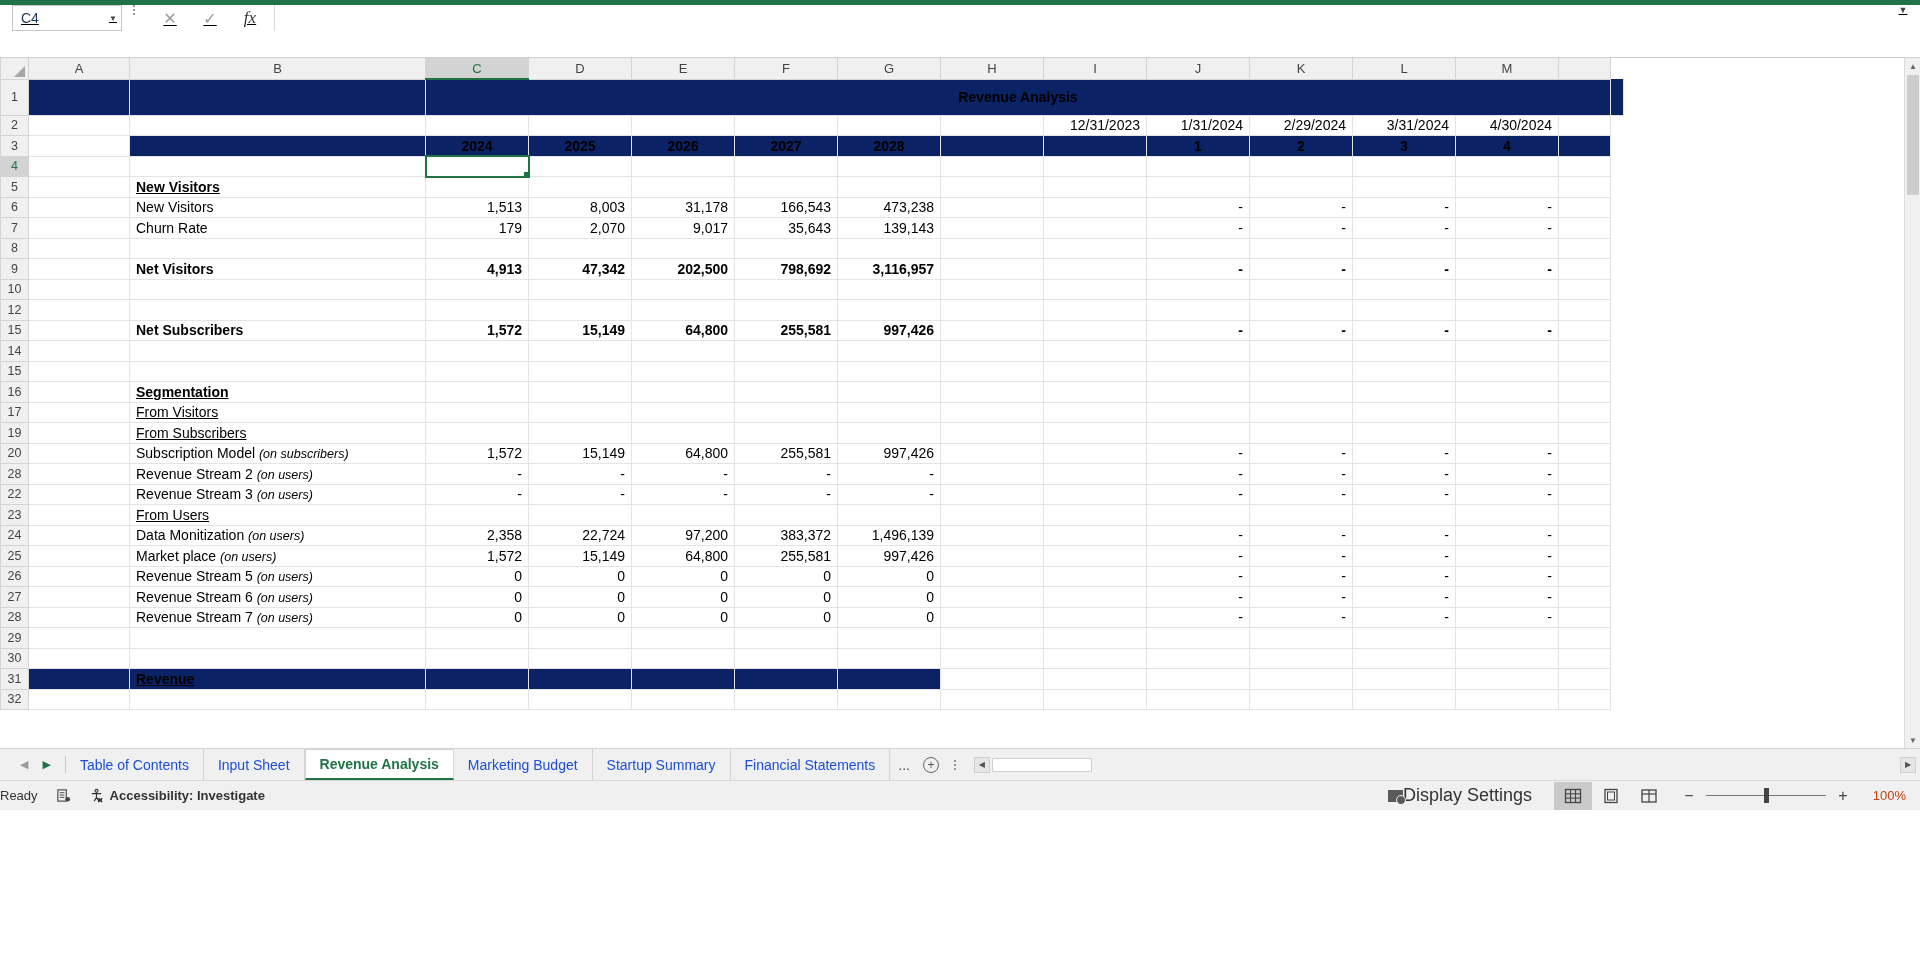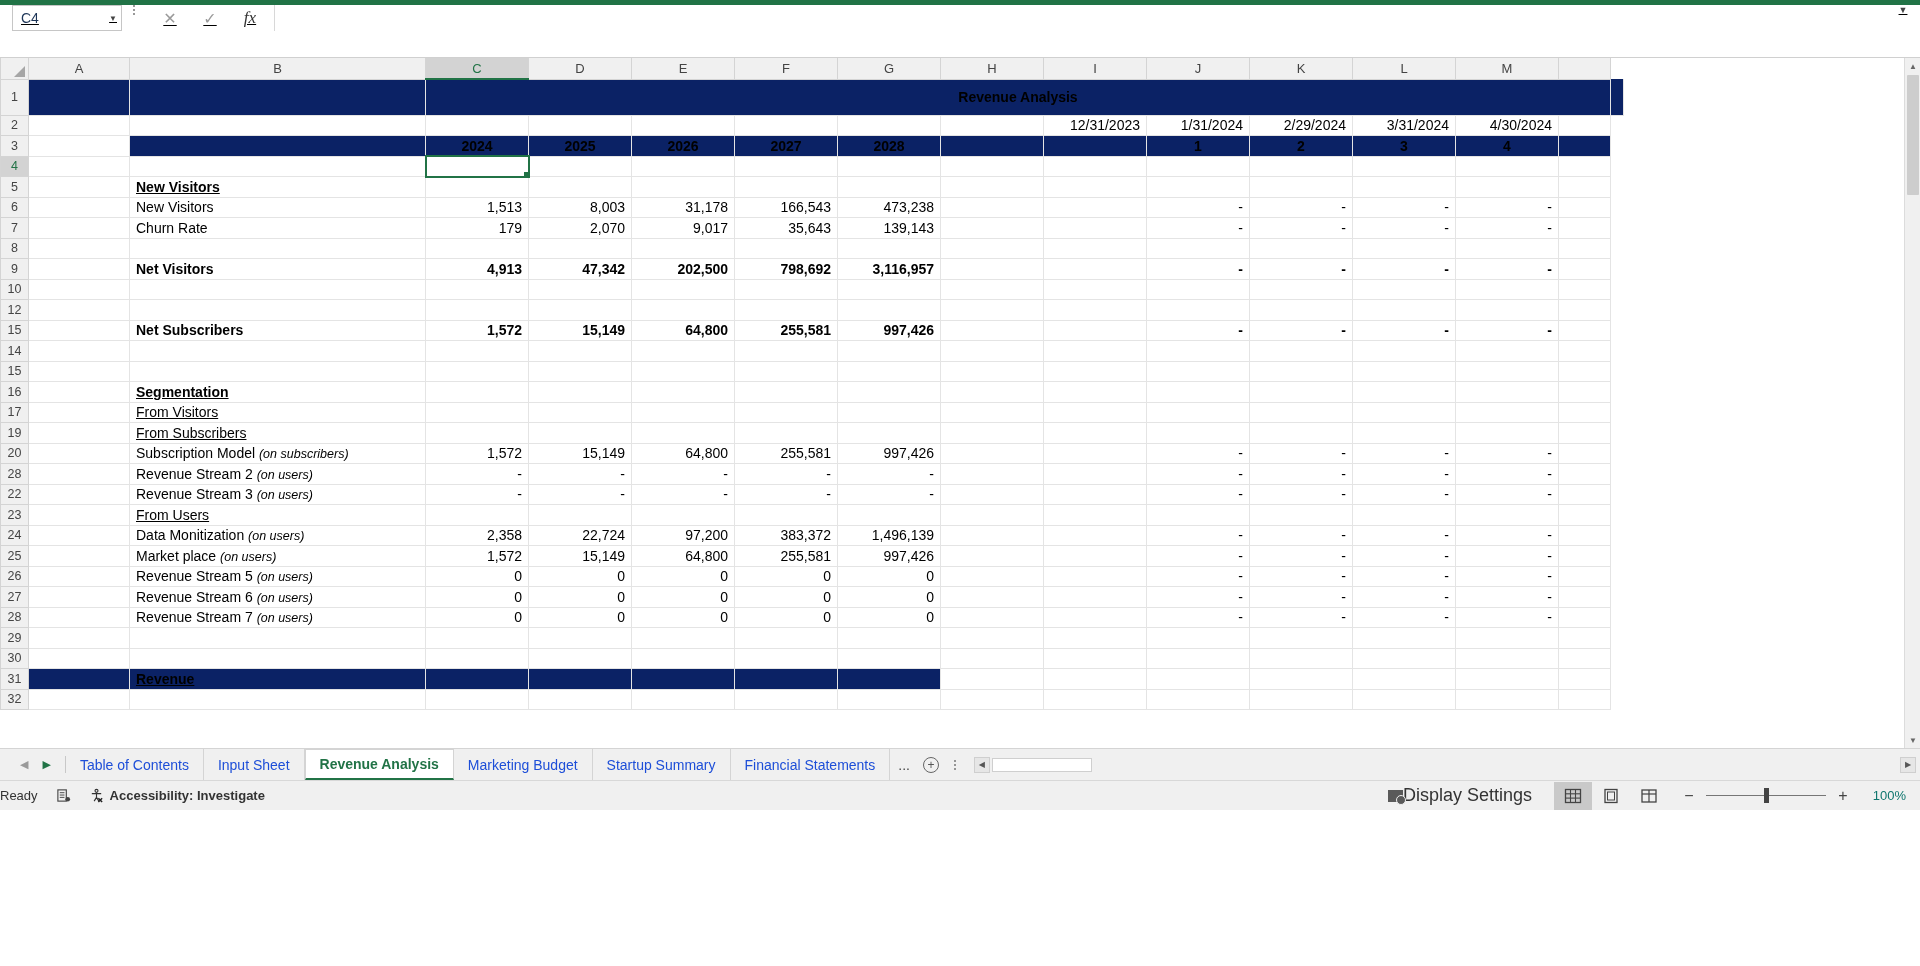--- a/index.html
+++ b/index.html
@@ -182,21 +182,21 @@
   .viewbtn {
     width: 38px; height: 28px; display: flex; align-items: center; justify-content: center;
   }
   .viewbtn.active { background: #c9c9c9; }
   .zoomctl { display: flex; align-items: center; gap: 10px; margin-left: 14px; margin-right: 10px; }
   .zoom-minus, .zoom-plus { font-size: 16px; color: #444; width: 14px; text-align: center; }
   .zoom-track { width: 120px; height: 1px; background: #767676; position: relative; }
   .zoom-thumb {
     position: absolute; left: 58px; top: -7px; width: 5px; height: 15px; background: #444;
   }
-  .zoom-pct { width: 46px; text-align: right; font-size: 13px; color: #0f766e; margin-right: 14px; }
+  .zoom-pct { width: 46px; text-align: right; font-size: 13px; color: #c2410c; margin-right: 14px; }
 </style>
 </head>
 <body>
 
 <div class="top-band"></div>
 
 <div class="formula-bar">
   <div class="namebox">
     <span>C4</span>
     <span class="caret">▼</span>

